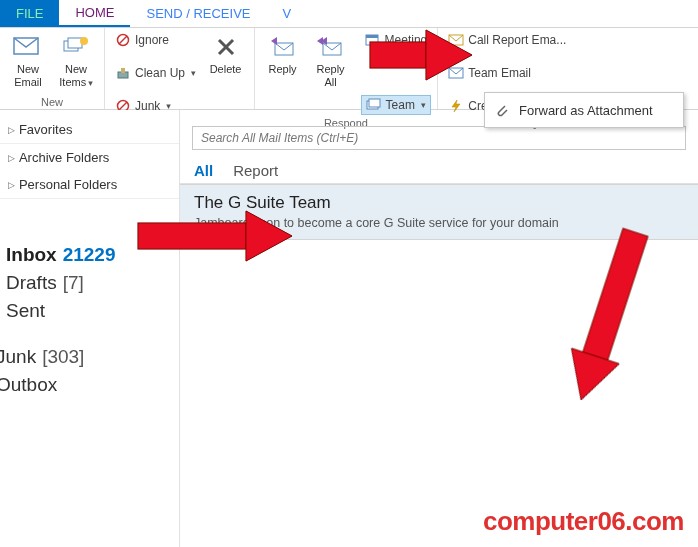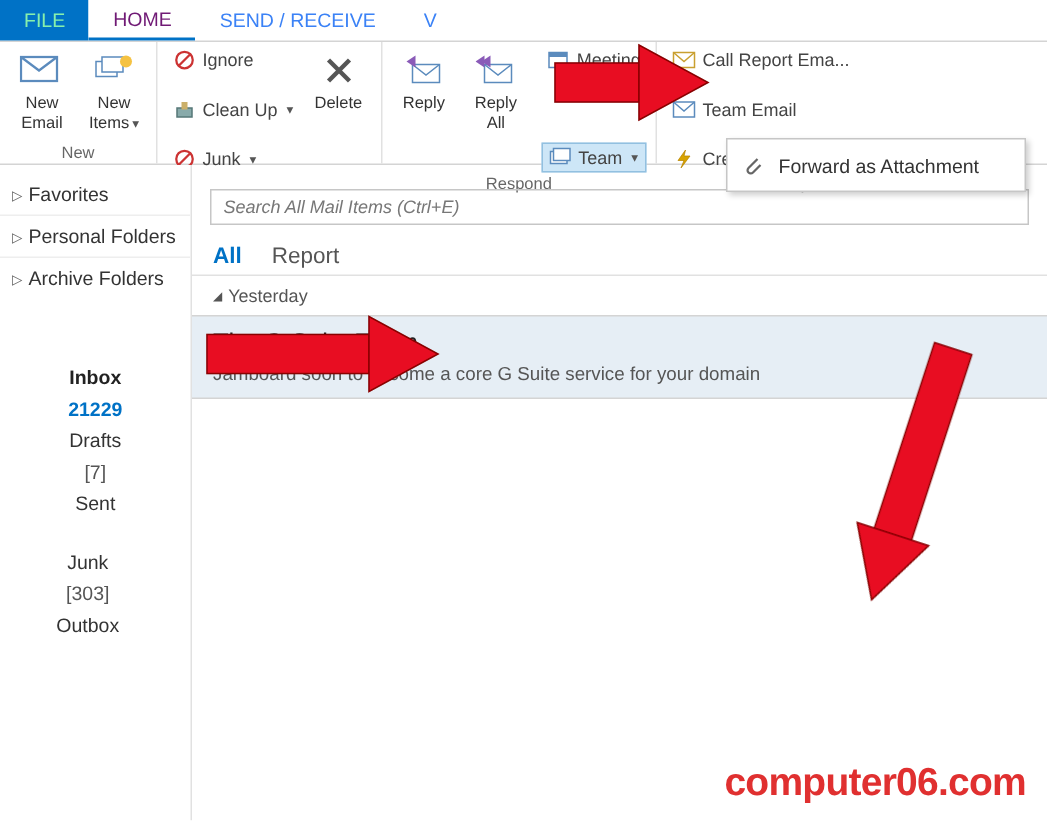--- a/index.html
+++ b/index.html
@@ -16,25 +16,25 @@
 .bigbtn .ic { width: 32px; height: 28px; display: flex; align-items: center; justify-content: center; }
 .bigbtn span.lbl { font-size: 11px; text-align: center; line-height: 1.15; }
 .smallstack { display: flex; flex-direction: column; gap: 15px; }
 .smallbtn { display: flex; align-items: center; gap: 4px; padding: 1px 4px; cursor: pointer; font-size: 12px; color: #444; }
 .smallbtn .sic { width: 16px; height: 16px; display: flex; align-items: center; justify-content: center; }
 .smallbtn.highlight { background: #cde6f7; border: 1px solid #92c0e0; }
 .dropdown-menu { position: absolute; left: 450px; top: 92px; background: #fff; border: 1px solid #c6c6c6; box-shadow: 2px 2px 4px rgba(0,0,0,0.2); padding: 4px 0; z-index: 20; min-width: 200px; margin-left: 34px; }
 .dropdown-menu .item { display: flex; align-items: center; gap: 8px; padding: 4px 12px 4px 8px; font-size: 13px; cursor: pointer; }
 .dropdown-menu .item .sic { width: 18px; height: 18px; display:flex; align-items:center; justify-content:center; }
 .content { display: flex; height: calc(100% - 110px); }
-.sidebar { width: 128px; background: #fff; border-right: 1px solid #e1e1e1; padding-top: 6px; overflow: hidden; }
+.sidebar { width: 180px; background: #fff; border-right: 1px solid #e1e1e1; padding-top: 6px; overflow: hidden; }
 .side-sec { padding: 6px 8px 6px 8px; font-size: 13px; color: #333; border-bottom: 1px solid #eee; display:flex; align-items:center; gap:4px; }
 .side-sec .tri::before { content: "▷"; font-size: 9px; color: #666; display:inline-block; transform: translateY(-1px); }
 .side-list { padding: 2px 4px; }
-.side-item { padding: 3px 2px; font-size: 13px; color: #333; display: flex; gap: 6px; align-items: center; flex-direction: column; }
+.side-item { padding: 3px 2px; font-size: 19px; color: #333; display: flex; gap: 6px; align-items: center; }
 .side-item.bold { font-weight: 700; color: #222; }
 .side-item .count { color: #0072c6; font-weight: 700; }
 .side-item .count.bracket { font-weight: 400; color: #555; }
 .main { flex: 1; display: flex; flex-direction: column; }
 .searchbox { margin: 16px 12px 8px 12px; border: 1px solid #c6c6c6; padding: 4px 8px; color: #777; font-size: 12px; font-style: italic; }
 .filterbar { display: flex; gap: 20px; padding: 4px 14px; font-size: 15px; color: #555; border-bottom: 1px solid #e1e1e1; }
 .filterbar .active { color: #0072c6; font-weight: 600; }
 .dategroup { padding: 6px 14px; font-size: 12px; color: #555; display:flex; align-items:center; gap:4px; }
 .dategroup::before { content: "◢"; font-size: 8px; color: #555; transform: rotate(0deg); }
 .msgitem { padding: 8px 14px; background: #e6eef5; border-top: 1px solid #d4d4d4; border-bottom: 1px solid #d4d4d4; }
@@ -220,27 +220,27 @@
     <span>Forward as Attachment</span>
   </div>
 </div>
 
 <div class="content">
   <div class="sidebar">
     <div class="side-sec">
         <span class="tri"></span>
         <span>Favorites</span>
       </div>
+    <div class="side-sec" style="border-bottom:none">
+        <span class="tri"></span>
+        <span>Archive Folders</span>
+      </div>
     <div class="side-sec">
         <span class="tri"></span>
         <span>Personal Folders</span>
-      </div>
-    <div class="side-sec" style="border-bottom:none">
-        <span class="tri"></span>
-        <span>Archive Folders</span>
       </div>
     <div style="height:40px"></div>
     <div class="side-list">
       <div class="side-item bold">
           <span>Inbox</span>
           <span class="count">21229</span>
         </div>
       <div class="side-item">
           <span>Drafts</span>
           <span class="count bracket">[7]</span>
@@ -258,23 +258,20 @@
         </div>
     </div>
   </div>
 
   <div class="main">
     <div class="searchbox">Search All Mail Items (Ctrl+E)</div>
     <div class="filterbar">
       <span class="active">All</span>
       <span>Report</span>
     </div>
-    <div class="dategroup">
-        <span>Yesterday</span>
-      </div>
     <div class="msgitem">
       <div class="from">The G Suite Team</div>
       <div class="prev">Jamboard soon to become a core G Suite service for your domain</div>
     </div>
   </div>
 </div>
 
 <svg class="arrow-svg" viewBox="0 0 698 547">
   <defs>
     <filter id="ds">

